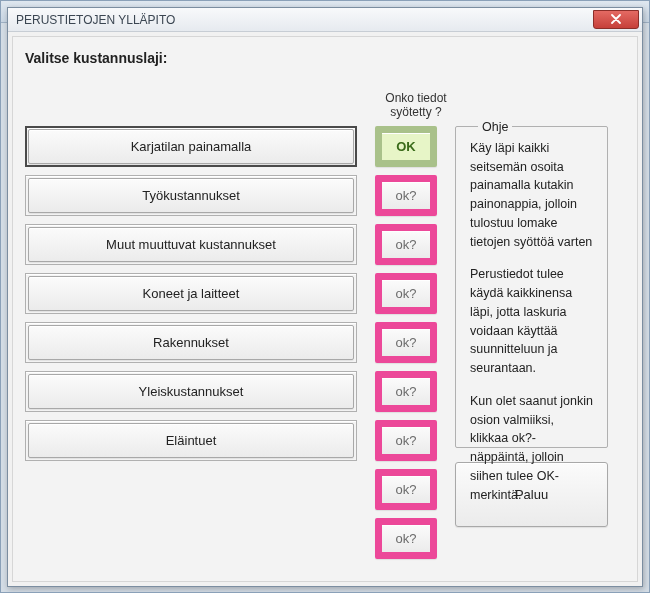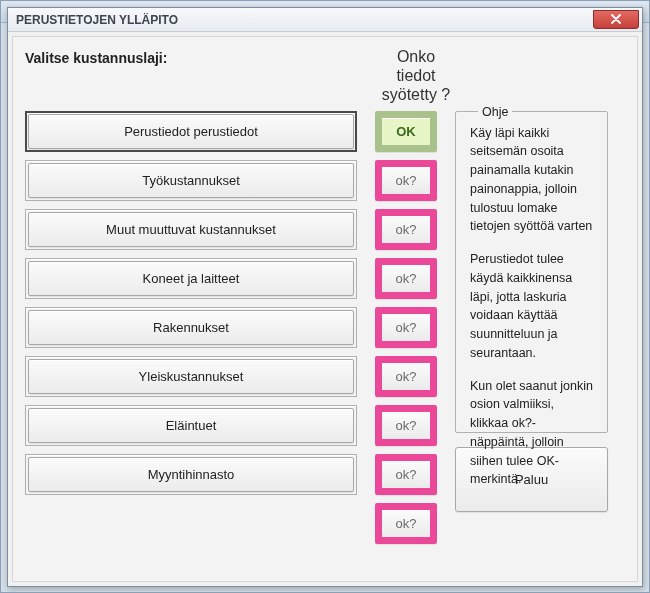--- a/index.html
+++ b/index.html
@@ -34,21 +34,21 @@
     height: 24px;
     background: linear-gradient(#f8f9fb,#e6eaef);
     border-bottom: 1px solid #c7cdd4;
     display: flex;
     align-items: center;
     padding: 0 6px 0 8px;
     font-size: 12px;
     color: #3b4652;
     position: relative;
   }
-  .titlebar-title { flex: 0 0 auto; font-weight: bold; }
+  .titlebar-title { flex: 0 0 auto; }
   .close-btn {
     position: absolute; right: 3px; top: 2px;
     width: 46px; height: 19px;
     background: linear-gradient(#e46a63,#c6403a);
     border: 1px solid #8c2e29;
     border-radius: 0 0 3px 3px;
     display: flex; align-items: center; justify-content: center;
     cursor: pointer;
   }
   .close-btn svg { width: 10px; height: 10px; }
@@ -67,24 +67,25 @@
   .prompt-title {
     font-weight: bold;
     font-size: 14px;
     color: #222;
     flex: 0 0 340px;
     padding-top: 3px;
   }
   .status-header {
     flex: 0 0 78px;
     text-align: center;
-    font-size: 16px;
+    font-size: 12px;
     line-height: 1.2;
     color: #333;
     margin-left: 12px;
+    margin-top: 44px;
   }
   .content-row {
     display: flex;
     margin-top: 6px;
     align-items: flex-start;
   }
   .left-col { width: 332px; flex: 0 0 332px; }
   .status-col { width: 62px; flex: 0 0 62px; margin-left: 18px; }
   .right-col { margin-left: 18px; flex: 1 1 auto; }
   .item-row {
@@ -190,42 +191,39 @@
       <div class="status-header">
         <span>Onko tiedot</span><br>
         <span>syötetty ?</span>
       </div>
     </div>
 
     <div class="content-row">
 
       <div class="left-col">
         <div class="item-row">
-            <div class="item-frame selected"><button class="item-btn">Perustiedot perustiedot</button></div>
+            <div class="item-frame selected"><button class="item-btn">Karjatilan painamalla</button></div>
           </div>
         <div class="item-row">
             <div class="item-frame"><button class="item-btn">Työkustannukset</button></div>
           </div>
         <div class="item-row">
             <div class="item-frame"><button class="item-btn">Muut muuttuvat kustannukset</button></div>
           </div>
         <div class="item-row">
             <div class="item-frame"><button class="item-btn">Koneet ja laitteet</button></div>
           </div>
         <div class="item-row">
             <div class="item-frame"><button class="item-btn">Rakennukset</button></div>
           </div>
         <div class="item-row">
             <div class="item-frame"><button class="item-btn">Yleiskustannukset</button></div>
           </div>
         <div class="item-row">
             <div class="item-frame"><button class="item-btn">Eläintuet</button></div>
-          </div>
-        <div class="item-row">
-            <div class="item-frame"><button class="item-btn">Myyntihinnasto</button></div>
           </div>
       </div>
 
       <div class="status-col">
         <div class="item-row"><button class="status-btn ok">OK</button></div>
         <div class="item-row"><button class="status-btn">ok?</button></div>
         <div class="item-row"><button class="status-btn">ok?</button></div>
         <div class="item-row"><button class="status-btn">ok?</button></div>
         <div class="item-row"><button class="status-btn">ok?</button></div>
         <div class="item-row"><button class="status-btn">ok?</button></div>

